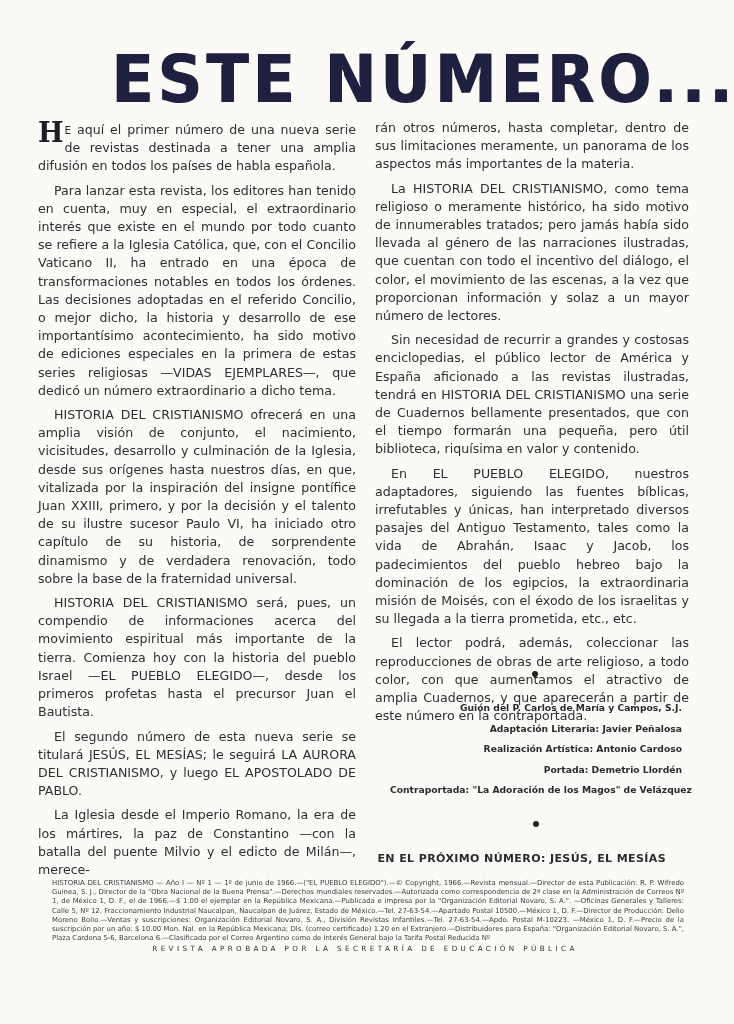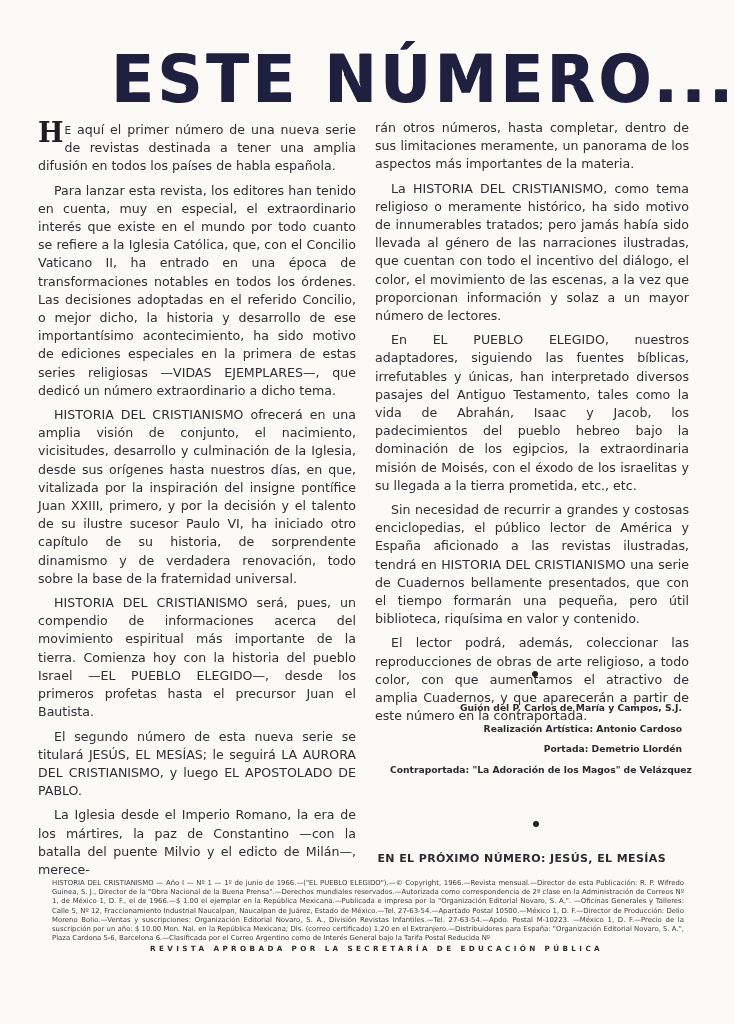--- a/index.html
+++ b/index.html
@@ -75,21 +75,21 @@
     position: absolute;
     left: 52px; top: 879px; width: 632px;
     font-size: 6.9px; line-height: 9.2px;
     text-align: justify;
     color: #3a3a3e;
   }
   .approval {
     position: absolute;
     left: 150px; top: 944px; width: 430px;
     text-align: center;
-    font-size: 7.2px; font-weight: bold;
+    font-size: 7.2px; font-weight: normal;
     letter-spacing: 3.4px;
     color: #2e2e32;
     white-space: nowrap;
   }
 </style>
 </head>
 <body>
 
 <h1 class="page-title">ESTE NÚMERO...</h1>
 
@@ -98,29 +98,30 @@
   <p>Para lanzar esta revista, los editores han tenido en cuenta, muy en especial, el extraordinario interés que existe en el mundo por todo cuanto se refiere a la Iglesia Católica, que, con el Concilio Vaticano II, ha entrado en una época de transformaciones notables en todos los órdenes. Las decisiones adoptadas en el referido Concilio, o mejor dicho, la historia y desarrollo de ese importantísimo acontecimiento, ha sido motivo de ediciones especiales en la primera de estas series religiosas —VIDAS EJEMPLARES—, que dedicó un número extraordinario a dicho tema.</p>
   <p>HISTORIA DEL CRISTIANISMO ofrecerá en una amplia visión de conjunto, el nacimiento, vicisitudes, desarrollo y culminación de la Iglesia, desde sus orígenes hasta nuestros días, en que, vitalizada por la inspiración del insigne pontífice Juan XXIII, primero, y por la decisión y el talento de su ilustre sucesor Paulo VI, ha iniciado otro capítulo de su historia, de sorprendente dinamismo y de verdadera renovación, todo sobre la base de la fraternidad universal.</p>
   <p>HISTORIA DEL CRISTIANISMO será, pues, un compendio de informaciones acerca del movimiento espiritual más importante de la tierra. Comienza hoy con la historia del pueblo Israel —EL PUEBLO ELEGIDO—, desde los primeros profetas hasta el precursor Juan el Bautista.</p>
   <p>El segundo número de esta nueva serie se titulará JESÚS, EL MESÍAS; le seguirá LA AURORA DEL CRISTIANISMO, y luego EL APOSTOLADO DE PABLO.</p>
   <p>La Iglesia desde el Imperio Romano, la era de los mártires, la paz de Constantino —con la batalla del puente Milvio y el edicto de Milán—, merece-</p>
 </div>
 
 <div class="column col-right">
   <p class="cont">rán otros números, hasta completar, dentro de sus limitaciones meramente, un panorama de los aspectos más importantes de la materia.</p>
   <p>La HISTORIA DEL CRISTIANISMO, como tema religioso o meramente histórico, ha sido motivo de innumerables tratados; pero jamás había sido llevada al género de las narraciones ilustradas, que cuentan con todo el incentivo del diálogo, el color, el movimiento de las escenas, a la vez que proporcionan información y solaz a un mayor número de lectores.</p>
+  <p>Sin necesidad de recurrir a grandes y costosas enciclopedias, el público lector de América y España aficionado a las revistas ilustradas, tendrá en HISTORIA DEL CRISTIANISMO una serie de Cuadernos bellamente presentados, que con el tiempo formarán una pequeña, pero útil biblioteca, riquísima en valor y contenido.</p>
   <p>En EL PUEBLO ELEGIDO, nuestros adaptadores, siguiendo las fuentes bíblicas, irrefutables y únicas, han interpretado diversos pasajes del Antiguo Testamento, tales como la vida de Abrahán, Isaac y Jacob, los padecimientos del pueblo hebreo bajo la dominación de los egipcios, la extraordinaria misión de Moisés, con el éxodo de los israelitas y su llegada a la tierra prometida, etc., etc.</p>
-  <p>Sin necesidad de recurrir a grandes y costosas enciclopedias, el público lector de América y España aficionado a las revistas ilustradas, tendrá en HISTORIA DEL CRISTIANISMO una serie de Cuadernos bellamente presentados, que con el tiempo formarán una pequeña, pero útil biblioteca, riquísima en valor y contenido.</p>
   <p>El lector podrá, además, coleccionar las reproducciones de obras de arte religioso, a todo color, con que aumentamos el atractivo de amplia Cuadernos, y que aparecerán a partir de este número en la contraportada.</p>
 </div>
 
 <div class="bullet" style="left:532px; top:671px;"></div>
 
 <div class="credits">
   <div>Guión del P. Carlos de María y Campos, S.J.</div>
+  <div>Adaptación Literaria: Javier Peñalosa</div>
   <div>Realización Artística: Antonio Cardoso</div>
   <div>Portada: Demetrio Llordén</div>
   <div>Contraportada: "La Adoración de los Magos" de Velázquez</div>
 </div>
 
 <div class="bullet" style="left:533px; top:821px;"></div>
 
 <div class="next-issue">EN EL PRÓXIMO NÚMERO: JESÚS, EL MESÍAS</div>
 
 <div class="colophon">HISTORIA DEL CRISTIANISMO — Año I — Nº 1 — 1º de junio de 1966.—("EL PUEBLO ELEGIDO").—© Copyright, 1966.—Revista mensual.—Director de esta Publicación: R. P. Wifredo Guinea, S. J., Director de la "Obra Nacional de la Buena Prensa".—Derechos mundiales reservados.—Autorizada como correspondencia de 2ª clase en la Administración de Correos Nº 1, de México 1, D. F., el                    de 1966.—$ 1.00 el ejemplar en la República Mexicana.—Publicada e impresa por la "Organización Editorial Novaro, S. A.". —Oficinas Generales y Talleres: Calle 5, Nº 12, Fraccionamiento Industrial Naucalpan, Naucalpan de Juárez, Estado de México.—Tel. 27-63-54.—Apartado Postal 10500.—México 1, D. F.—Director de Producción: Delio Moreno Bolio.—Ventas y suscripciones: Organización Editorial Novaro, S. A., División Revistas Infantiles.—Tel. 27-63-54.—Apdo. Postal M-10223. —México 1, D. F.—Precio de la suscripción por un año: $ 10.00 Mon. Nal. en la República Mexicana; Dls. (correo certificado) 1.20 en el Extranjero.—Distribuidores para España: "Organización Editorial Novaro, S. A.", Plaza Cardona 5-6, Barcelona 6.—Clasificada por el Correo Argentino como de Interés General bajo la Tarifa Postal Reducida Nº</div>

